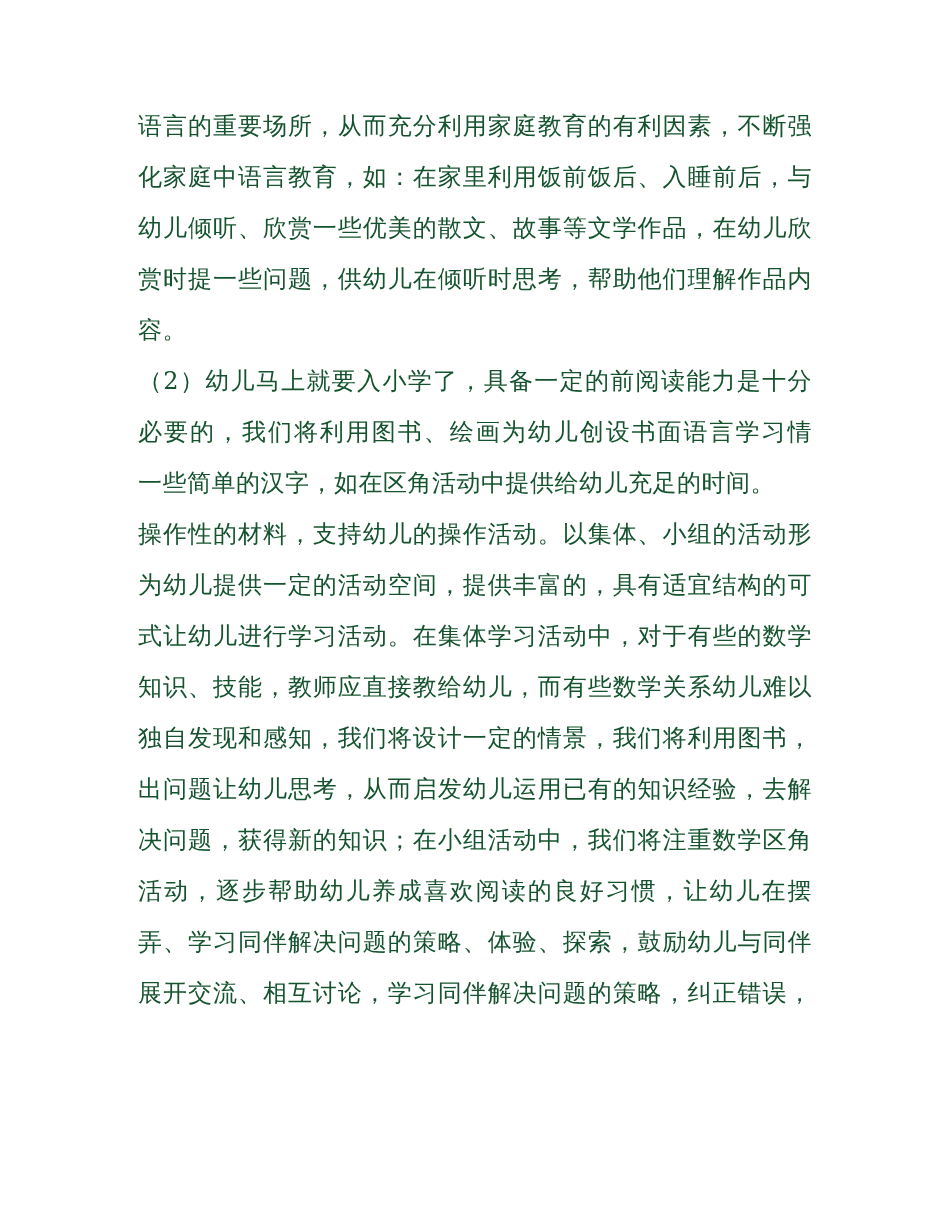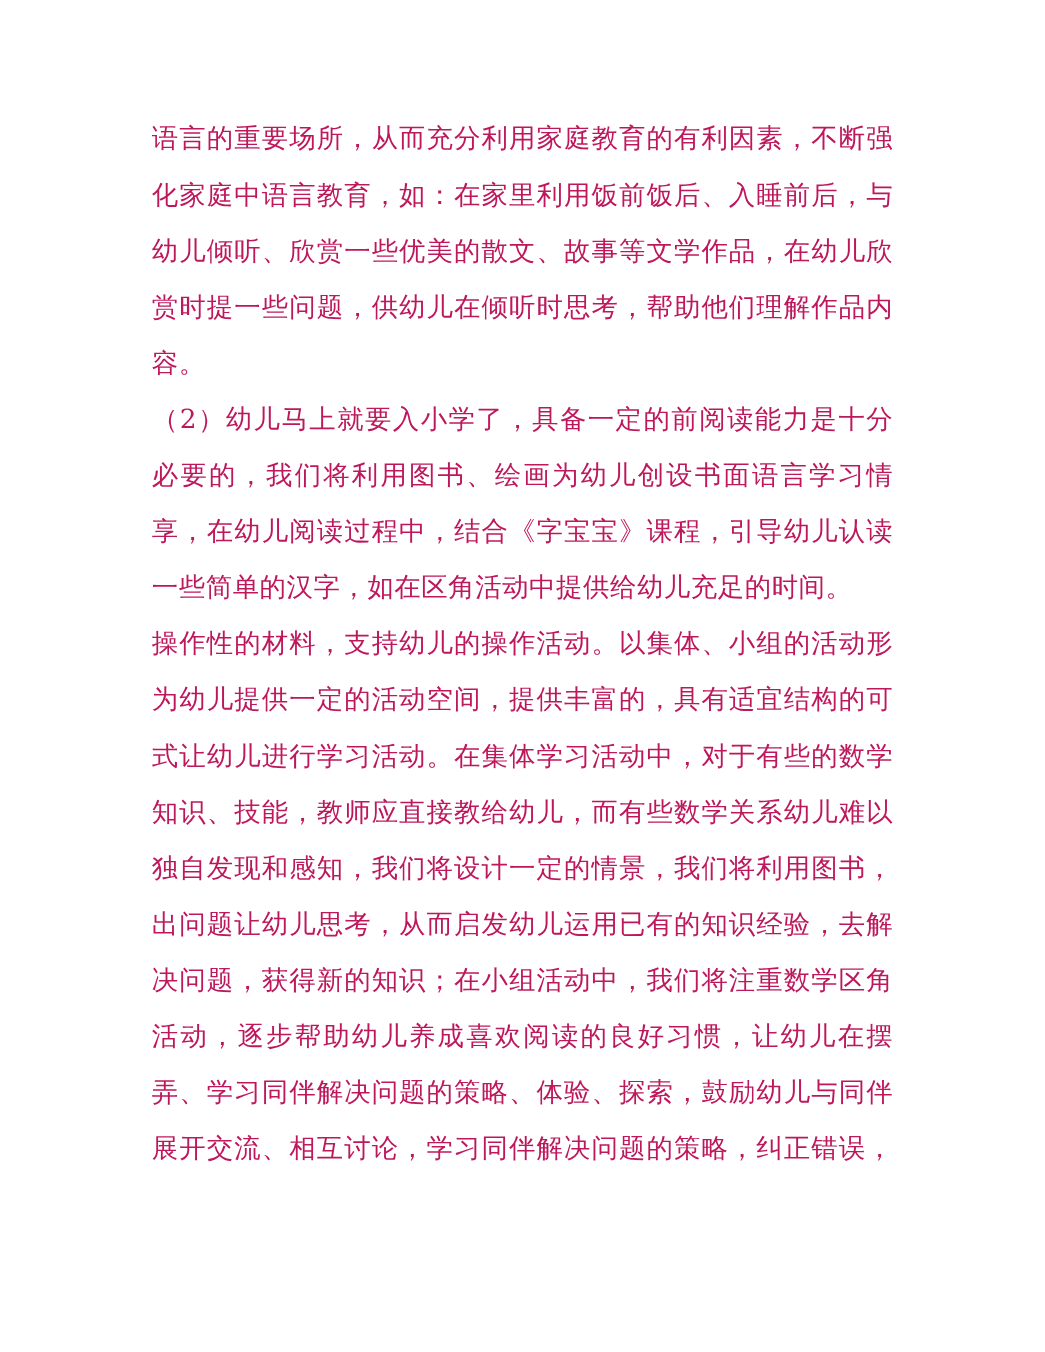--- a/index.html
+++ b/index.html
@@ -42,34 +42,33 @@
   }
   .line.para-end {
     text-align: left;
     text-align-last: left;
   }
 </style>
 </head>
 <body>
 
 <div class="page" style="background: rgb(255, 255, 255);">
-  <div class="textblock" style="color: #be185d;">
+  <div class="textblock" style="color: #14532d;">
 
     <div class="paragraph">
       <div class="line">语言的重要场所，从而充分利用家庭教育的有利因素，不断强</div>
       <div class="line">化家庭中语言教育，如：在家里利用饭前饭后、入睡前后，与</div>
       <div class="line">幼儿倾听、欣赏一些优美的散文、故事等文学作品，在幼儿欣</div>
       <div class="line">赏时提一些问题，供幼儿在倾听时思考，帮助他们理解作品内</div>
       <div class="line para-end">容。</div>
     </div>
 
     <div class="paragraph">
       <div class="line">（2）幼儿马上就要入小学了，具备一定的前阅读能力是十分</div>
       <div class="line">必要的，我们将利用图书、绘画为幼儿创设书面语言学习情</div>
-      <div class="line">享，在幼儿阅读过程中，结合《字宝宝》课程，引导幼儿认读</div>
       <div class="line para-end">一些简单的汉字，如在区角活动中提供给幼儿充足的时间。</div>
     </div>
 
     <div class="paragraph">
       <div class="line">操作性的材料，支持幼儿的操作活动。以集体、小组的活动形</div>
       <div class="line">为幼儿提供一定的活动空间，提供丰富的，具有适宜结构的可</div>
       <div class="line">式让幼儿进行学习活动。在集体学习活动中，对于有些的数学</div>
       <div class="line">知识、技能，教师应直接教给幼儿，而有些数学关系幼儿难以</div>
       <div class="line">独自发现和感知，我们将设计一定的情景，我们将利用图书，提</div>
       <div class="line">出问题让幼儿思考，从而启发幼儿运用已有的知识经验，去解</div>

